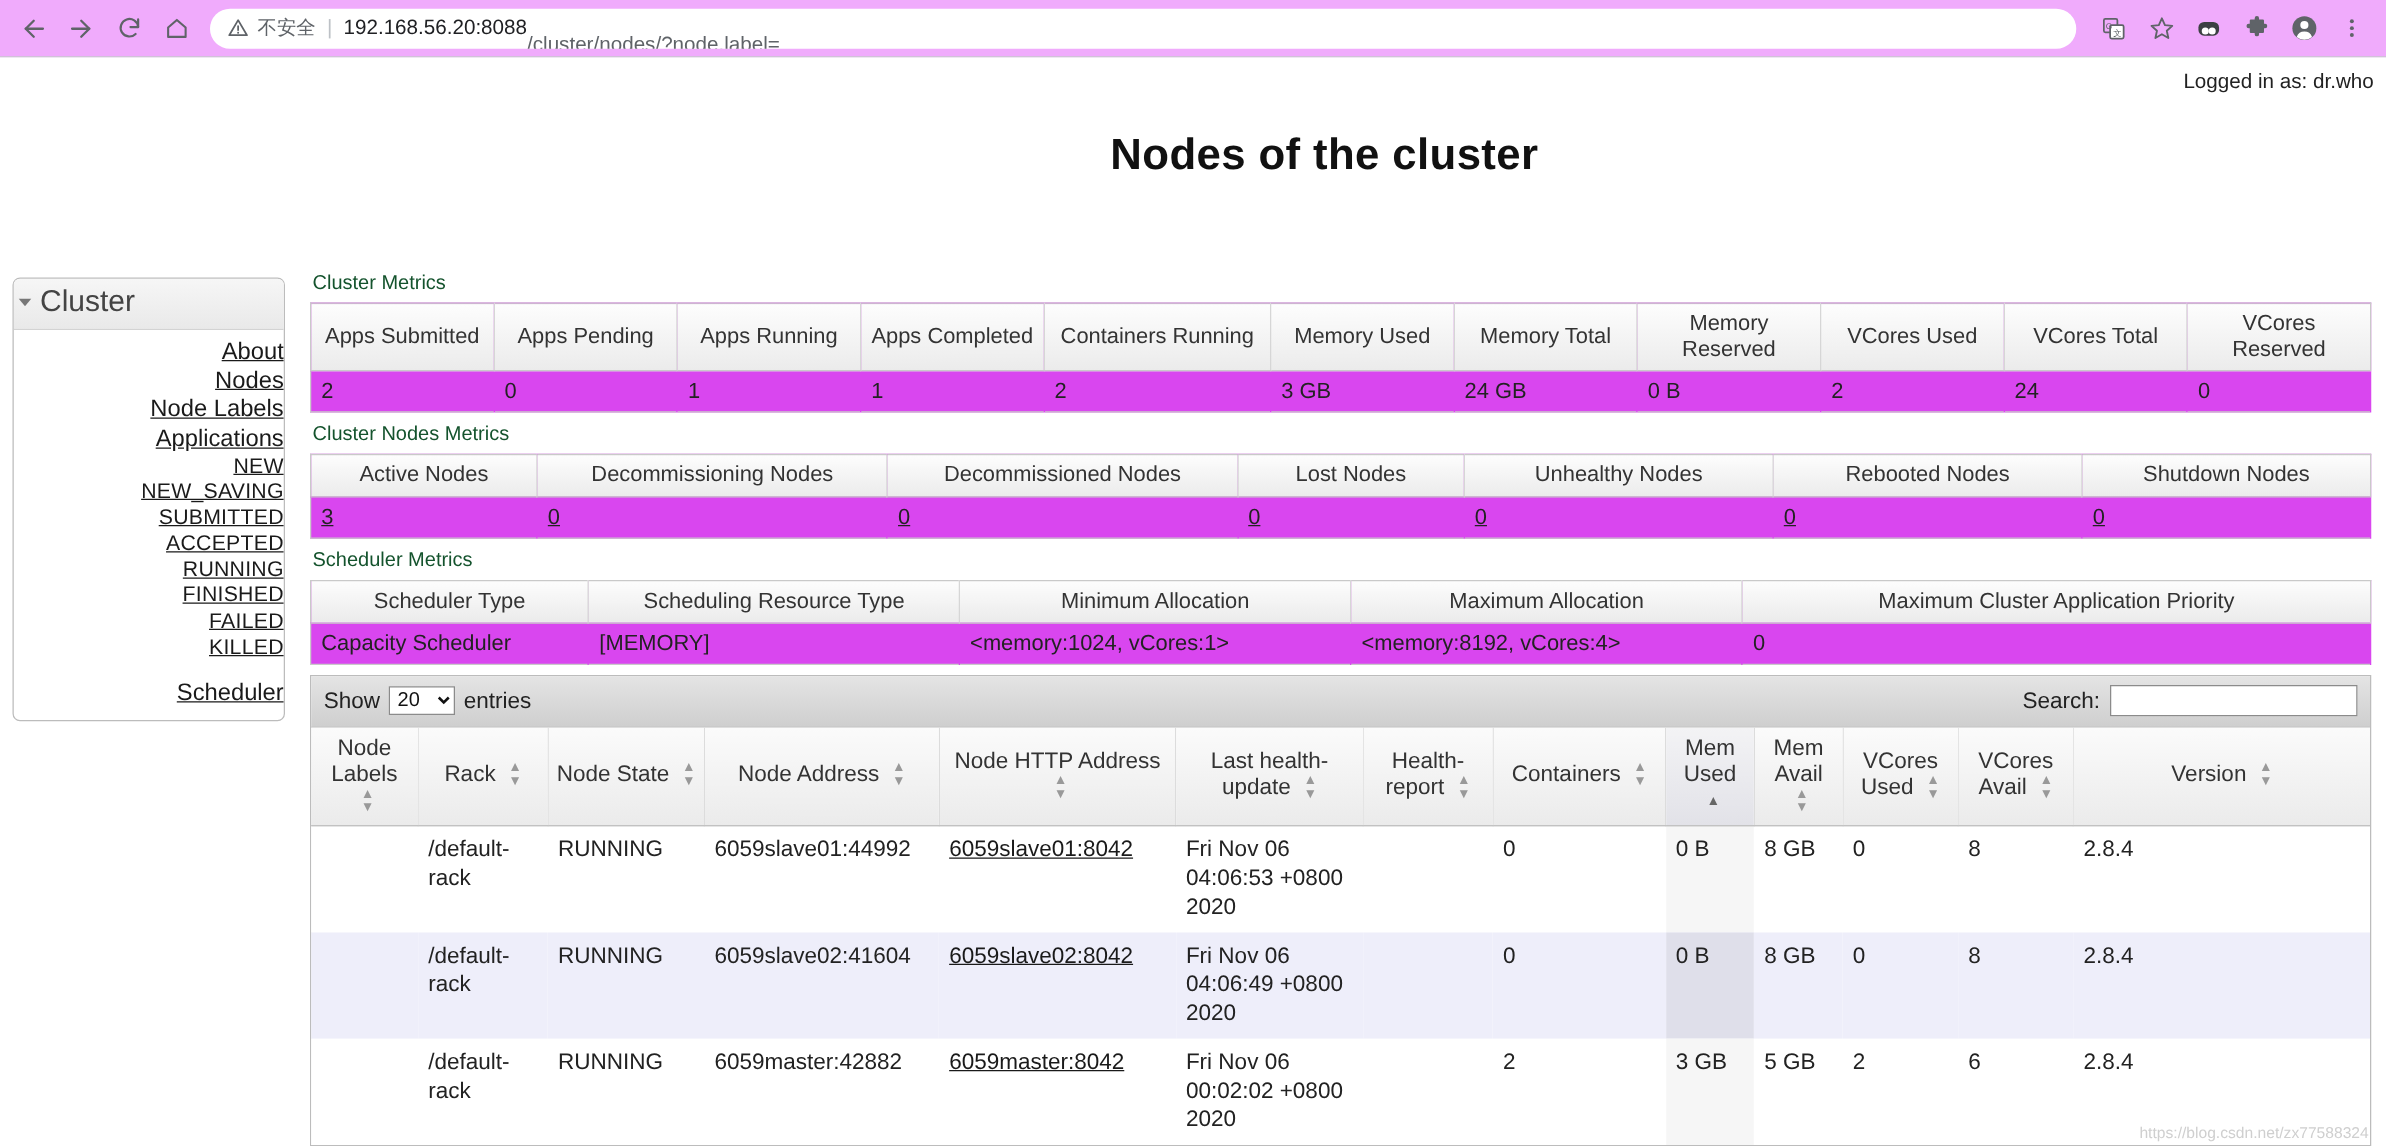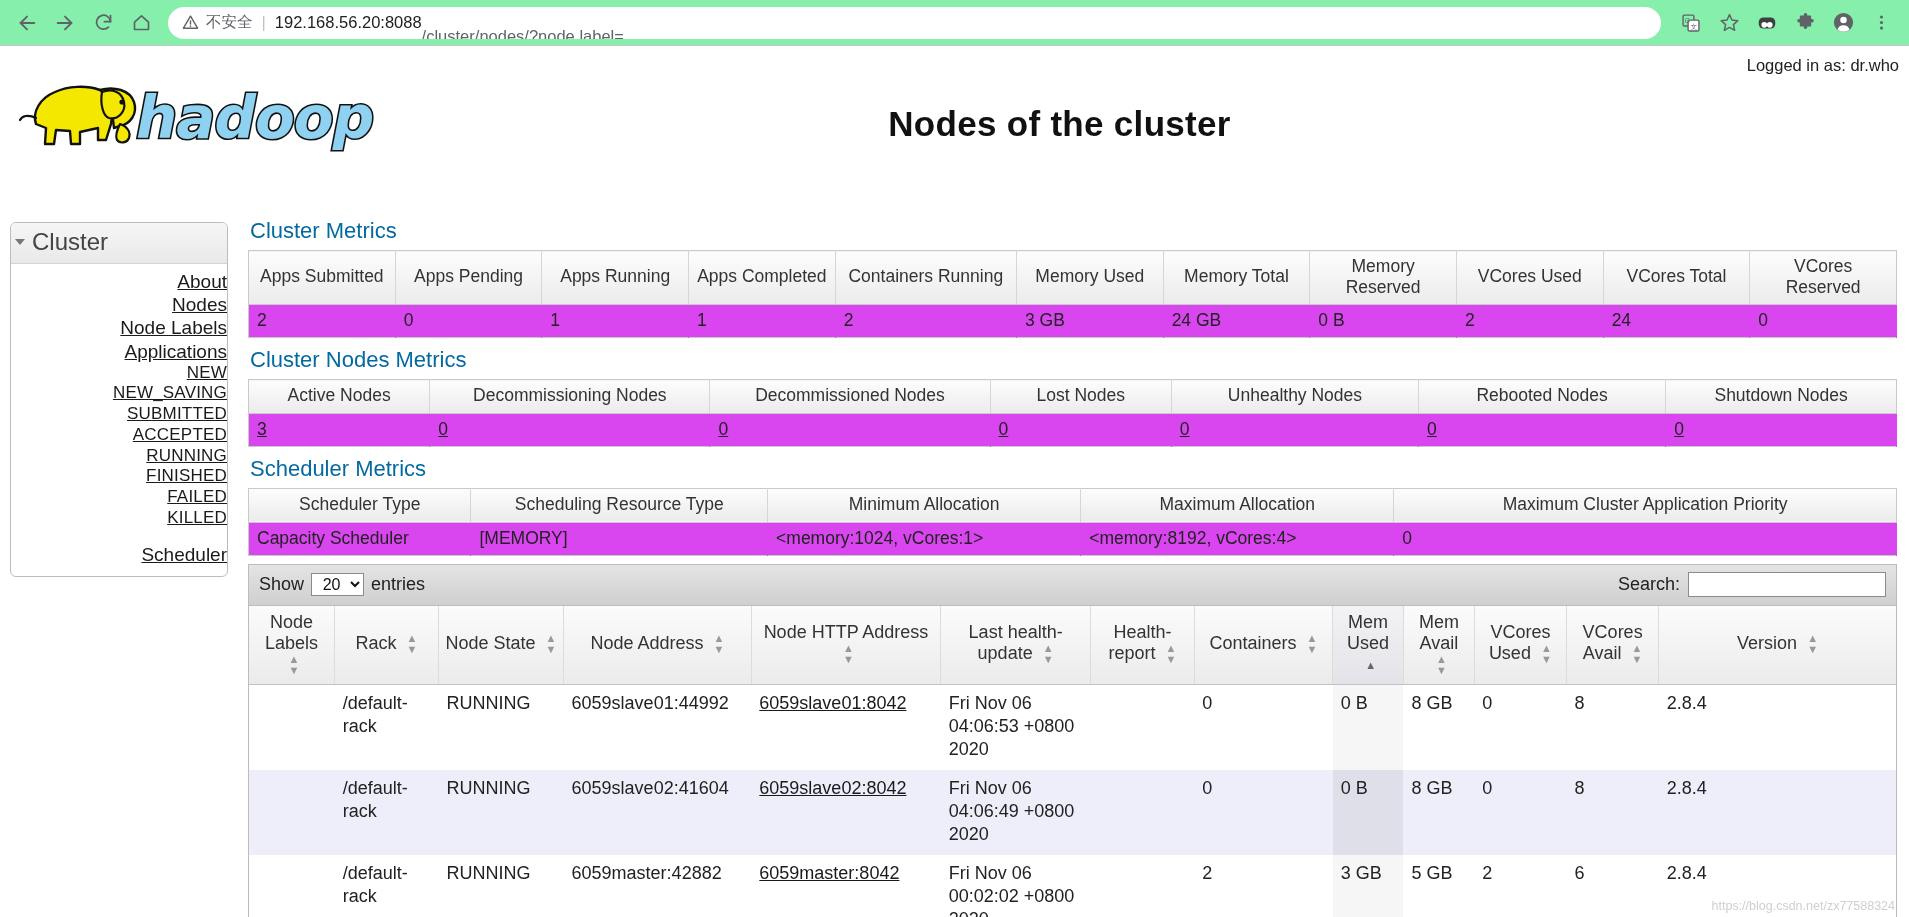--- a/index.html
+++ b/index.html
@@ -7,21 +7,21 @@
     margin: 0; padding: 0;
     width: 1909px; height: 917px;
     background: #fff;
     font-family: "Liberation Sans", sans-serif;
     overflow: hidden;
   }
 
   
   .browser-bar {
     height: 46px;
-    background: #86efac;
+    background: #f0abfc;
     display: flex;
     align-items: center;
     padding: 0 10px;
     gap: 4px;
     border-bottom: 1px solid #c6c9cd;
   }
   .nav-btn {
     width: 34px; height: 34px;
     display: flex; align-items: center; justify-content: center;
     border-radius: 50%;
@@ -108,22 +108,22 @@
     margin-left: 38px;
     cursor: pointer;
   }
   .nav-link.sub { font-size: 17px; margin-left: 68px; letter-spacing: 0.2px; }
   .nav-link.spaced { margin-top: 14px; }
 
   
   .content { position: absolute; left: 248px; top: 172px; right: 12px; }
 
   .section-title {
-    font-size: 22px;
-    color: #0369a1;
+    font-size: 16px;
+    color: #14532d;
     margin: 0 0 6px 0;
     padding-left: 2px;
   }
   .section-title.mt { margin-top: 9px; }
 
   table.metrics {
     width: 100%;
     border-collapse: collapse;
     border: 1px solid #c9c9c9;
     background: #d946ef;
@@ -163,21 +163,20 @@
     border-bottom: 1px solid #bdbdbd;
   }
   .dt-length { display: flex; align-items: center; gap: 7px; }
   .dt-length select {
     font-family: "Liberation Sans", sans-serif;
     font-size: 16px;
     padding: 1px 2px;
     border: 1px solid #8b8b8b;
     background: #fff;
     color: #111;
-    text-align: center;
   }
   .dt-filter { display: flex; align-items: center; gap: 8px; }
   .dt-filter input {
     font-family: "Liberation Sans", sans-serif;
     font-size: 16px;
     height: 25px;
     width: 198px;
     border: 1px solid #8b8b8b;
     background: #fff;
     padding: 1px 4px;
@@ -316,38 +315,20 @@
           <circle cx="12" cy="19" r="2"></circle>
         </svg>
     </div>
   </div>
 </div>
 
 <div class="page">
 
   <div class="loggedin">Logged in as: dr.who</div>
 
-  <div class="logo-wrap">
-    <svg width="370" height="100" viewBox="0 0 370 100">
-
-      <g>
-        <path d="M26 62 C22 50 30 36 45 30 C58 24 76 23 90 28 C100 32 104 40 103 48 L101 62 L96 78 L88 78 L88 66 L70 70 L70 82 L61 82 L60 69 L46 68 L44 82 L35 82 L36 66 Z" fill="#f5e800" stroke="#111" stroke-width="2.4" stroke-linejoin="round"></path>
-
-        <path d="M90 28 C104 24 120 28 124 40 C128 52 120 62 110 64 L104 66 L102 50 C101 40 97 32 90 28 Z" fill="#f5e800" stroke="#111" stroke-width="2.4" stroke-linejoin="round"></path>
-        <path d="M110 62 C117 64 121 70 119 76 C117 81 110 82 107 78 C105 74 107 68 110 62 Z" fill="#f5e800" stroke="#111" stroke-width="2.2" stroke-linejoin="round"></path>
-
-        <path d="M92 30 C102 26 112 30 114 40 C116 50 108 58 99 56 C93 54 90 42 92 30 Z" fill="#f5e800" stroke="#111" stroke-width="2.2"></path>
-        <circle cx="112" cy="40" r="2.6" fill="#111"></circle>
-
-        <path d="M26 56 C18 52 12 54 10 58" fill="none" stroke="#111" stroke-width="2.2" stroke-linecap="round"></path>
-      </g>
-
-      <text x="126" y="76" font-family="DejaVu Sans, sans-serif" font-size="58" font-weight="bold" font-style="italic" fill="#8ed1f0" stroke="#111" stroke-width="3.2" paint-order="stroke" letter-spacing="-1">hadoop</text>
-    </svg>
-  </div>
 
   <div class="page-title">Nodes of the cluster</div>
 
   <div class="sidebar">
     <div class="nav-block">
       <div class="nav-head">
         <span class="caret-down"></span>
         <span>Cluster</span>
       </div>
       <ul class="nav-list">

